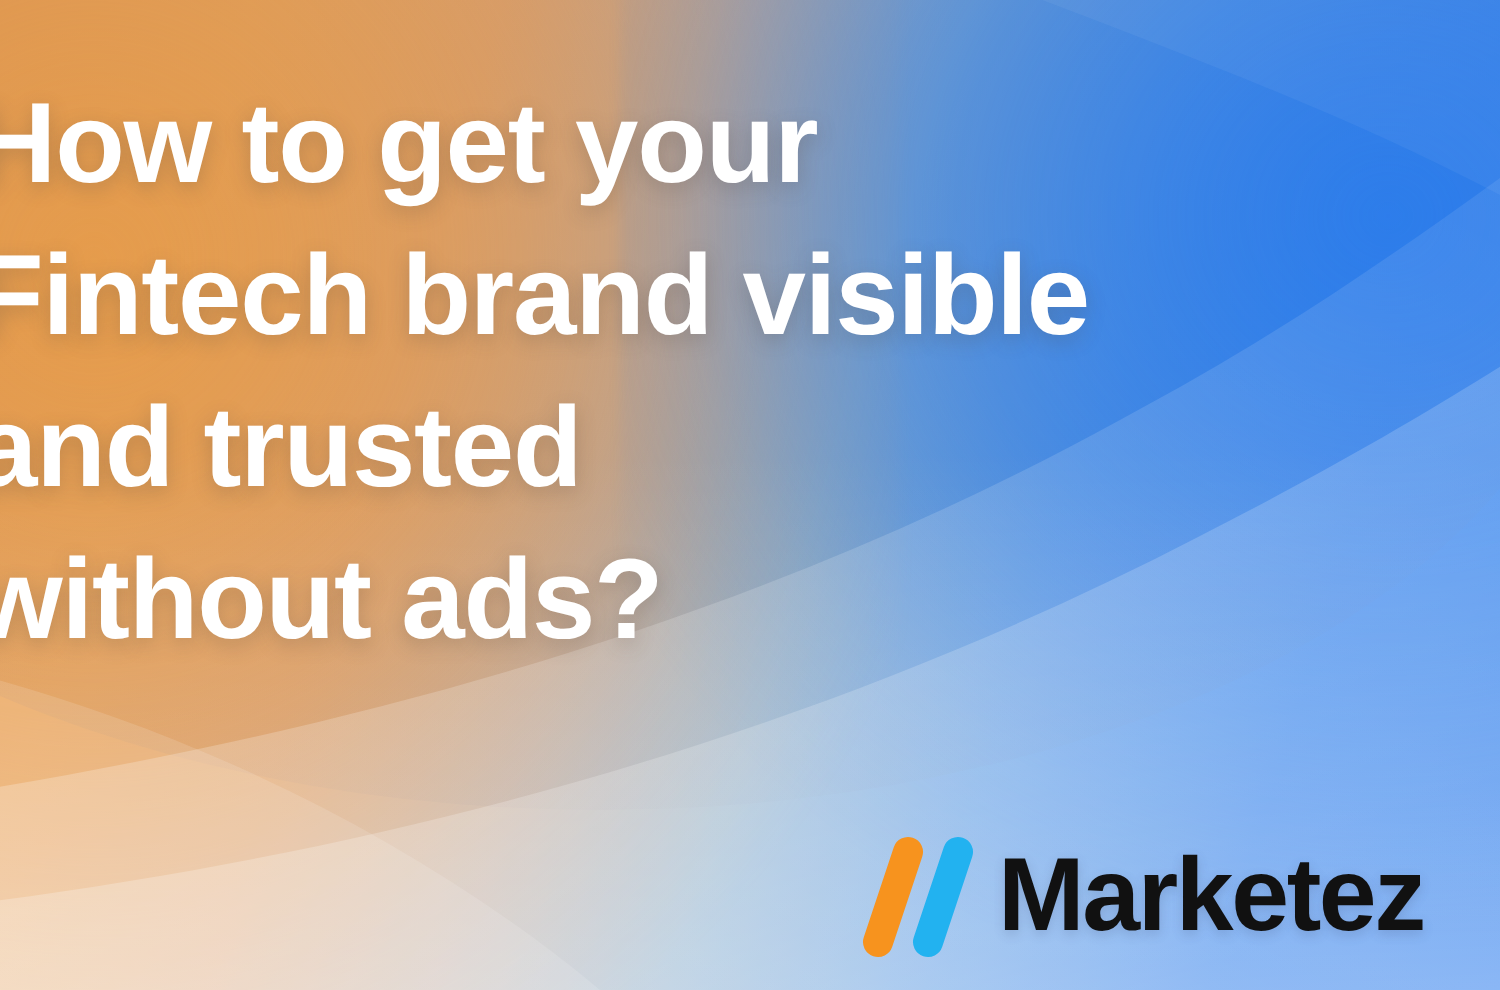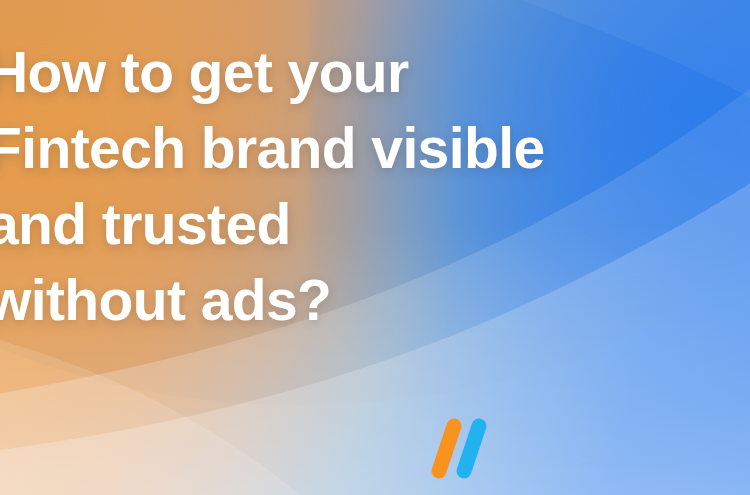--- a/index.html
+++ b/index.html
@@ -181,15 +181,16 @@
     <span class="line">without ads?</span>
   </div>
 
   <div class="logo-lockup">
     <svg class="logo-mark" viewBox="0 0 66 62" xmlns="http://www.w3.org/2000/svg">
       <g stroke-linecap="round" stroke-width="15" fill="none">
         <line x1="15" y1="54" x2="30" y2="9" stroke="#F7931E"></line>
         <line x1="40" y1="54" x2="55" y2="9" stroke="#22B2F0"></line>
       </g>
     </svg>
+    <span class="logo-word">Marketez</span>
   </div>
 
 </div>
 
 </body></html>

